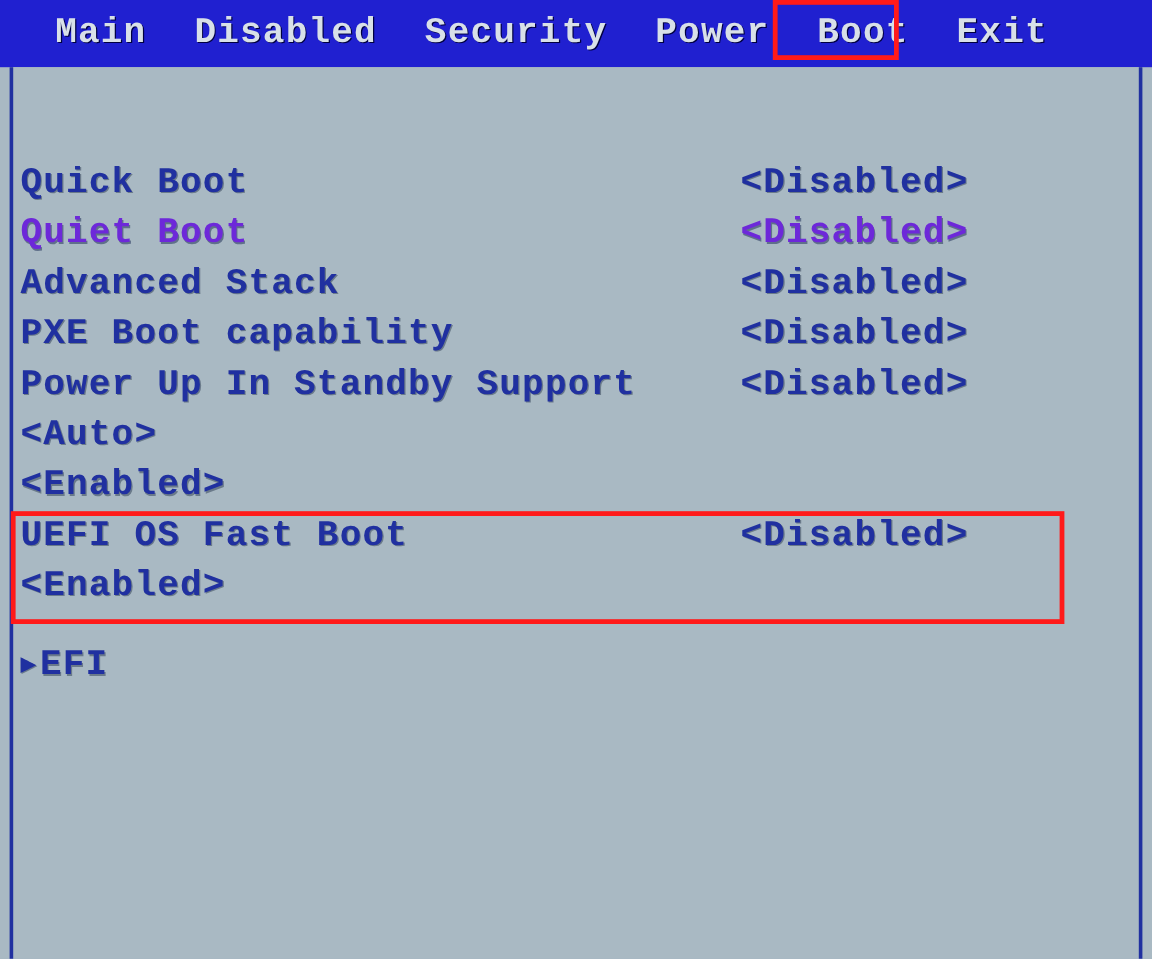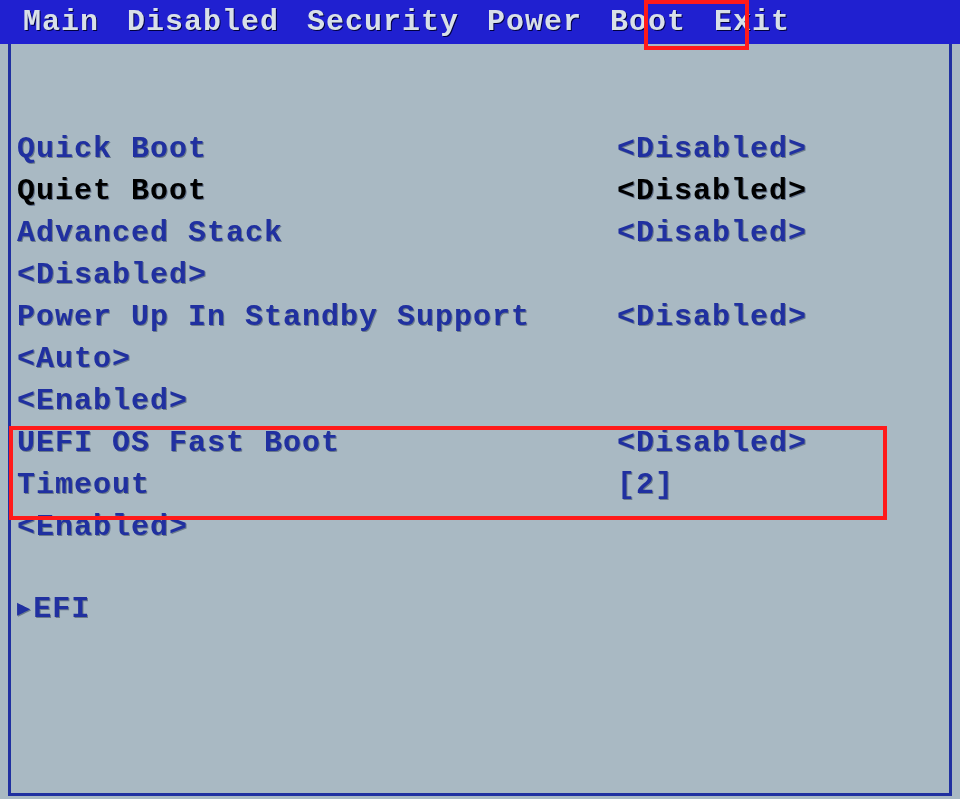--- a/index.html
+++ b/index.html
@@ -11,60 +11,60 @@
     width: 960px;
     height: 799px;
     overflow: hidden;
     letter-spacing: 1px;
   }
   .menubar {
     background: #2020d0;
     color: #d8e0e8;
     display: flex;
     align-items: center;
-    height: 44px;
-    padding: 0 23px;
-    gap: 28px;
+    height: 56px;
+    padding: 0 46px;
+    gap: 40px;
   }
   .menubar-item {
     cursor: pointer;
     text-shadow: 1px 1px 0 #000040;
   }
   .content {
     border: 3px solid #2030a0;
     border-top: none;
     margin: 0 8px;
     padding: 80px 6px 0 6px;
     height: 752px;
     background: #a9b9c3;
     color: #2030a0;
     position: relative;
   }
   .row {
     display: flex;
-    align-items: flex-end;
+    align-items: flex-start;
     height: 42px;
     cursor: pointer;
   }
   .label {
     flex: 0 0 600px;
     text-shadow: 1px 1px 0 #6a7a8a;
     white-space: pre;
   }
   .value {
     text-shadow: 1px 1px 0 #6a7a8a;
     white-space: pre;
   }
   .selected .label,
   .selected .value {
-    color: #000000;
+    color: #6d28d9;
     text-shadow: 1px 1px 0 #60708a;
   }
   .submenu {
-    margin-top: 40px;
+    margin-top: 24px;
   }
   .submenu .label::before {
     content: "▶";
     font-size: 22px;
     margin-right: 2px;
     display: inline-block;
     vertical-align: 2px;
   }
   .highlight {
     position: absolute;
@@ -93,41 +93,38 @@
   </div>
   <div class="row selected">
     <span class="label">Quiet Boot</span>
     <span class="value">&lt;Disabled&gt;</span>
   </div>
   <div class="row">
     <span class="label">Advanced Stack</span>
     <span class="value">&lt;Disabled&gt;</span>
   </div>
   <div class="row">
+    <span class="label">PXE Boot capability</span>
     <span class="value">&lt;Disabled&gt;</span>
   </div>
   <div class="row">
     <span class="label">Power Up In Standby Support</span>
     <span class="value">&lt;Disabled&gt;</span>
   </div>
   <div class="row">
     <span class="value">&lt;Auto&gt;</span>
   </div>
   <div class="row">
     <span class="value">&lt;Enabled&gt;</span>
   </div>
   <div class="row">
     <span class="label">UEFI OS Fast Boot</span>
     <span class="value">&lt;Disabled&gt;</span>
   </div>
   <div class="row">
-    <span class="label">Timeout</span>
-    <span class="value">[2]</span>
-  </div>
-  <div class="row">
     <span class="value">&lt;Enabled&gt;</span>
   </div>
 
   <div class="row submenu">
     <span class="label">EFI</span>
   </div>
 
 </div>
 
 <div id="hl-tab" class="highlight" style="left: 644px; top: 0px; width: 105px; height: 50px;"></div>

